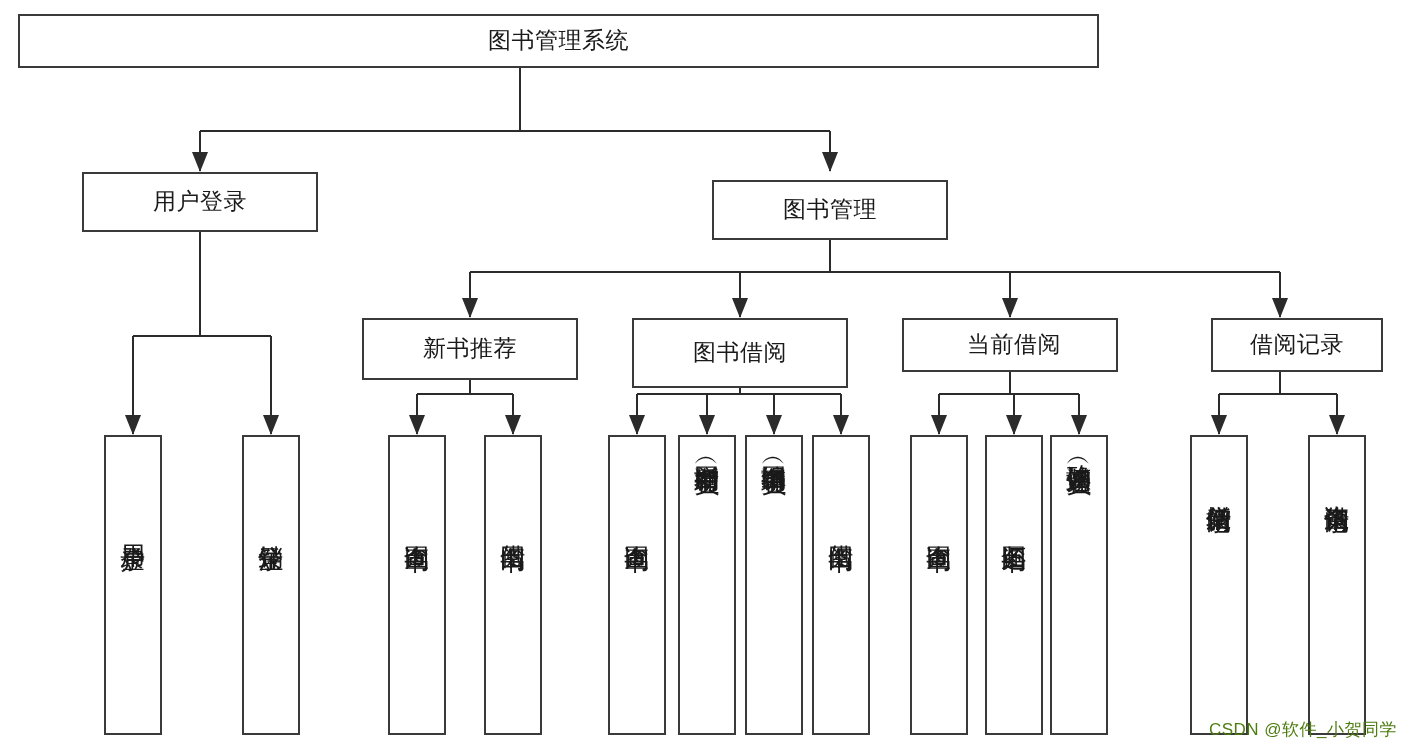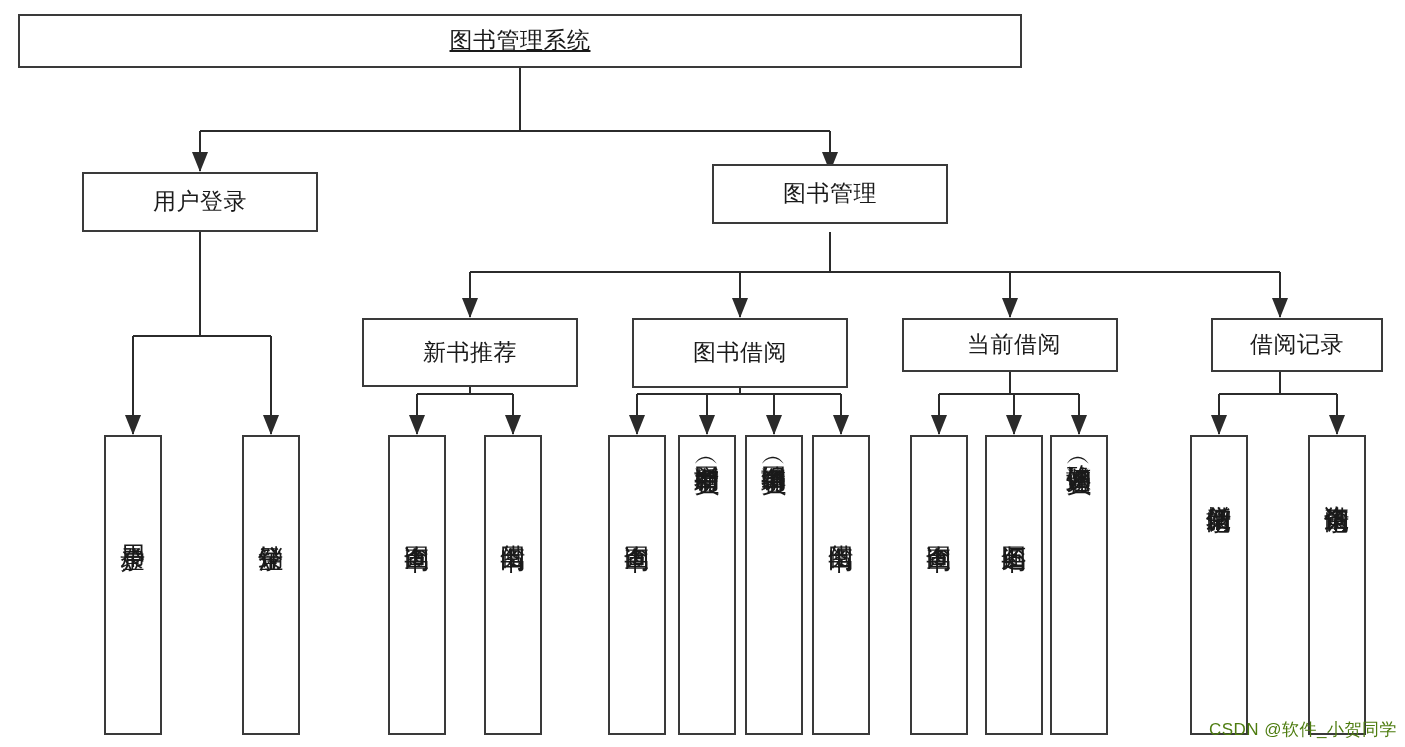--- a/index.html
+++ b/index.html
@@ -126,30 +126,30 @@
       <line x1="1079" y1="394" x2="1079" y2="434" stroke="#2b2b2b" stroke-width="2.6" shape-rendering="crispEdges"></line>
       <path d="M1071,415 L1087,415 L1079,435 Z" fill="#2b2b2b"></path>
       <line x1="1280" y1="372" x2="1280" y2="394" stroke="#2b2b2b" stroke-width="2.6" shape-rendering="crispEdges"></line>
       <line x1="1219" y1="394" x2="1337" y2="394" stroke="#2b2b2b" stroke-width="2.6" shape-rendering="crispEdges"></line>
       <line x1="1219" y1="394" x2="1219" y2="434" stroke="#2b2b2b" stroke-width="2.6" shape-rendering="crispEdges"></line>
       <path d="M1211,415 L1227,415 L1219,435 Z" fill="#2b2b2b"></path>
       <line x1="1337" y1="394" x2="1337" y2="434" stroke="#2b2b2b" stroke-width="2.6" shape-rendering="crispEdges"></line>
       <path d="M1329,415 L1345,415 L1337,435 Z" fill="#2b2b2b"></path>
     </svg>
   <div id="nodes-layer">
-      <div class="node horiz" style="left: 18px; top: 14px; width: 1004px; height: 54px; text-decoration: underline;">
+      <div class="node horiz" style="left: 18px; top: 14px; width: 1081px; height: 54px;">
         <span class="node-label">图书管理系统</span>
       </div>
       <div class="node horiz" style="left: 82px; top: 172px; width: 236px; height: 60px;">
         <span class="node-label">用户登录</span>
       </div>
-      <div class="node horiz" style="left: 712px; top: 164px; width: 236px; height: 60px; justify-content: center;">
+      <div class="node horiz" style="left: 712px; top: 180px; width: 236px; height: 60px; justify-content: center;">
         <span class="node-label">图书管理</span>
       </div>
-      <div class="node horiz" style="left: 362px; top: 318px; width: 216px; height: 69px;">
+      <div class="node horiz" style="left: 362px; top: 318px; width: 216px; height: 62px;">
         <span class="node-label">新书推荐</span>
       </div>
       <div class="node horiz" style="left: 632px; top: 318px; width: 216px; height: 70px;">
         <span class="node-label">图书借阅</span>
       </div>
       <div class="node horiz" style="left: 902px; top: 318px; width: 216px; height: 54px; padding-left: 8px;">
         <span class="node-label">当前借阅</span>
       </div>
       <div class="node horiz" style="left: 1211px; top: 318px; width: 172px; height: 54px;">
         <span class="node-label">借阅记录</span>

